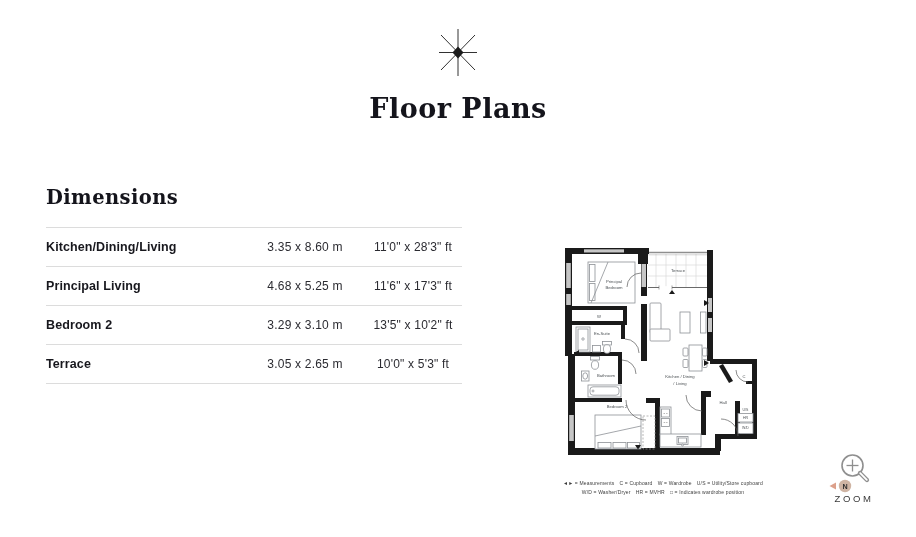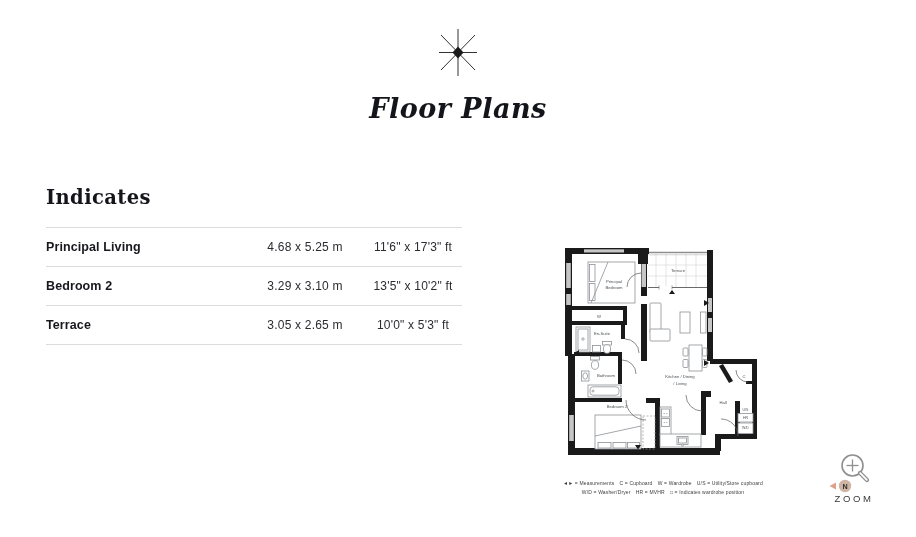--- a/index.html
+++ b/index.html
@@ -1,21 +1,21 @@
 <!DOCTYPE html>
 <html><head>
 <meta charset="utf-8">
 <style>
   html,body{margin:0;padding:0;background:#fff;}
   .page{position:relative;width:916px;height:537px;background:#ffffff;overflow:hidden;
         font-family:"Liberation Sans",sans-serif;color:#17171d;}
   .star{position:absolute;left:434px;top:27px;}
   .title{position:absolute;left:0;top:93px;width:916px;text-align:center;
          font-family:"DejaVu Serif",serif;font-weight:700;font-size:27px;line-height:32px;
-         color:#14141b;letter-spacing:.5px;font-style:italic;}
+         color:#14141b;letter-spacing:.5px;}
   .dim-heading{position:absolute;left:46px;top:186px;
          font-family:"DejaVu Serif",serif;font-weight:700;font-size:19.5px;color:#14141b;letter-spacing:.4px;}
   .dim-table{position:absolute;left:46px;top:227px;width:416px;border-bottom:1px solid #dcdcdc;}
   .dim-row{display:grid;grid-template-columns:200px 118px 1fr;align-items:center;height:38px;
          border-top:1px solid #dcdcdc;}
   .dim-room{font-size:12.5px;font-weight:700;color:#17171d;letter-spacing:.1px;}
   .dim-val{font-size:12px;color:#2b2b31;text-align:center;letter-spacing:.2px;}
   .plan{position:absolute;left:558px;top:243px;}
   .legend{position:absolute;left:552px;width:222px;text-align:center;color:#3e3e3e;
          font-size:5px;line-height:6px;letter-spacing:.15px;}
@@ -38,23 +38,28 @@
       <line x1="24" y1="2" x2="24" y2="49"></line>
       <line x1="5" y1="25.5" x2="43" y2="25.5"></line>
       <line x1="7" y1="8" x2="41" y2="43"></line>
       <line x1="41" y1="8" x2="7" y2="43"></line>
     </g>
     <polygon points="24,19.5 29.5,25.5 24,31.5 18.5,25.5" fill="#1b1b1b"></polygon>
   </svg>
 
   <div class="title">Floor Plans</div>
 
-  <div class="dim-heading">Indicates</div>
+  <div class="dim-heading">Dimensions</div>
 
   <div class="dim-table">
+    <div class="dim-row">
+      <div class="dim-room">Kitchen/Dining/Living</div>
+      <div class="dim-val">3.35 x 8.60 m</div>
+      <div class="dim-val">11'0" x 28'3" ft</div>
+    </div>
     <div class="dim-row">
       <div class="dim-room">Principal Living</div>
       <div class="dim-val">4.68 x 5.25 m</div>
       <div class="dim-val">11'6" x 17'3" ft</div>
     </div>
     <div class="dim-row">
       <div class="dim-room">Bedroom 2</div>
       <div class="dim-val">3.29 x 3.10 m</div>
       <div class="dim-val">13'5" x 10'2" ft</div>
     </div>

